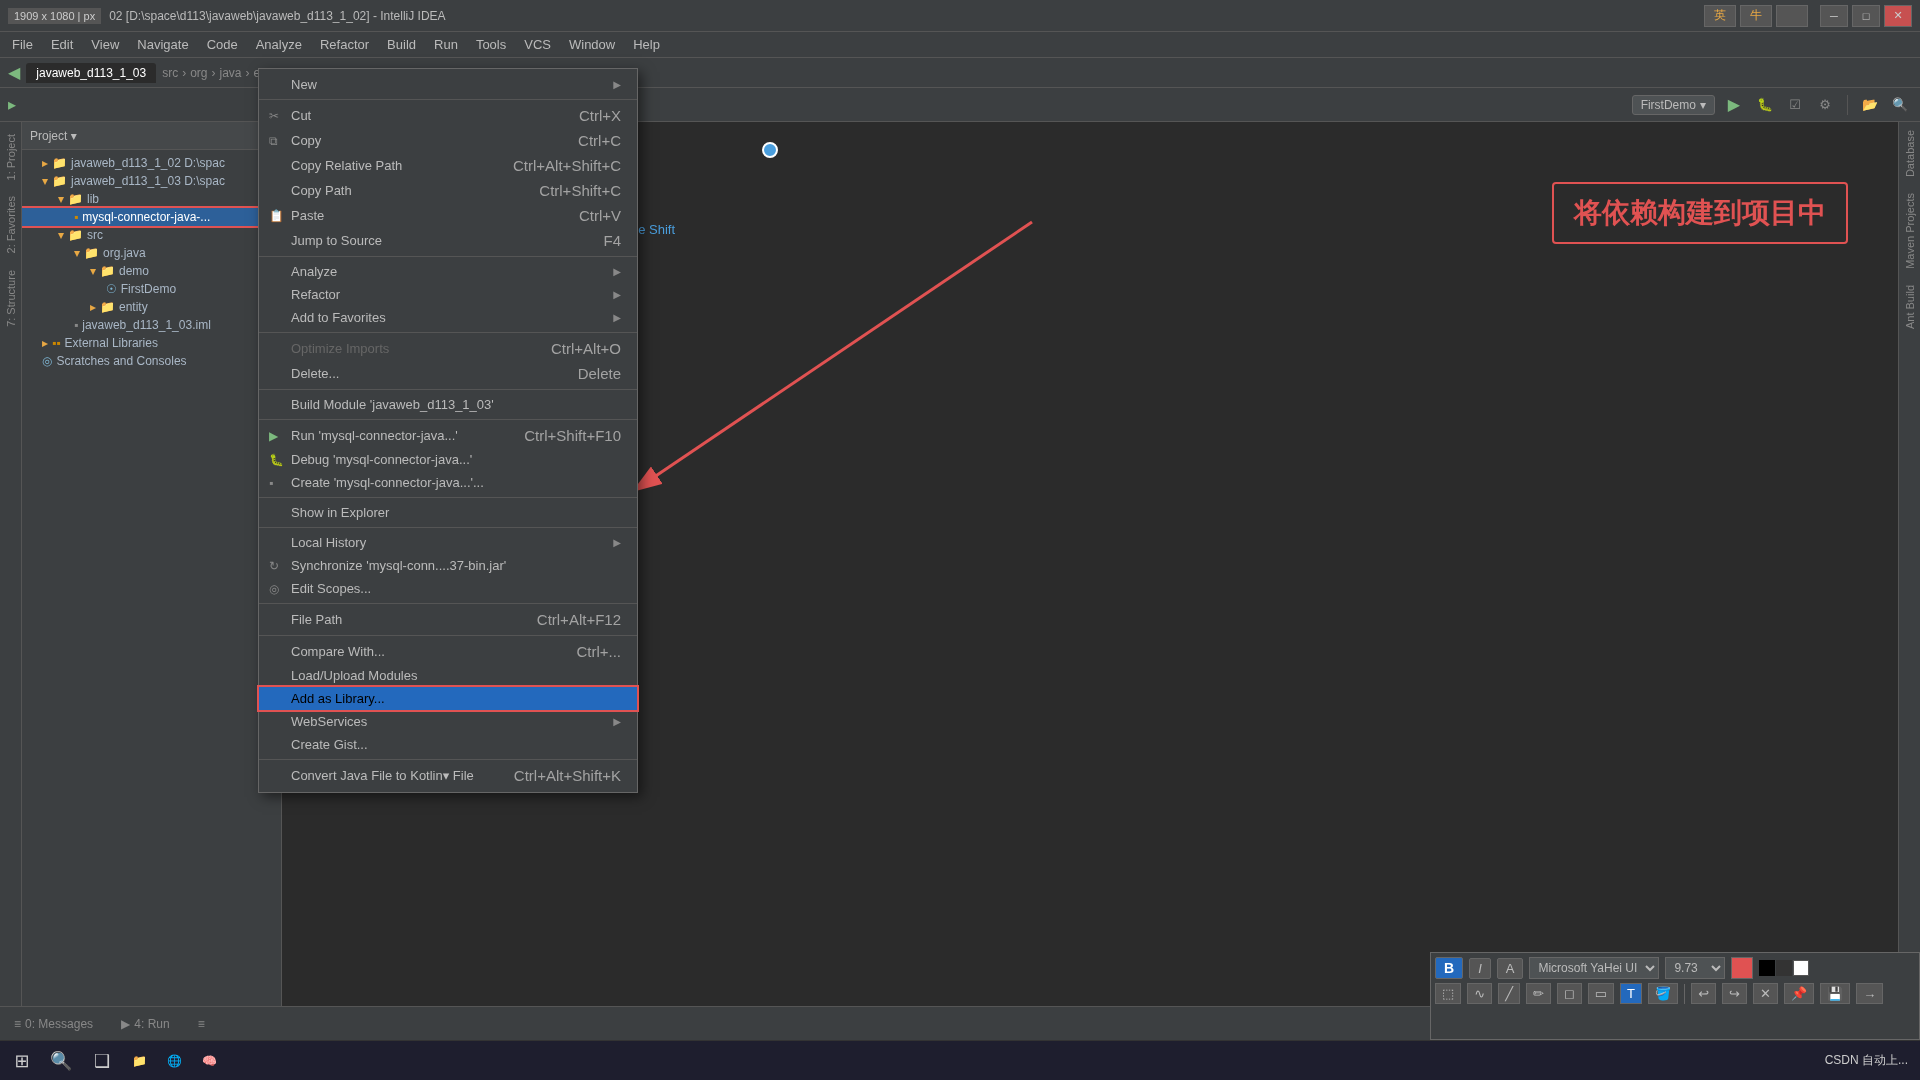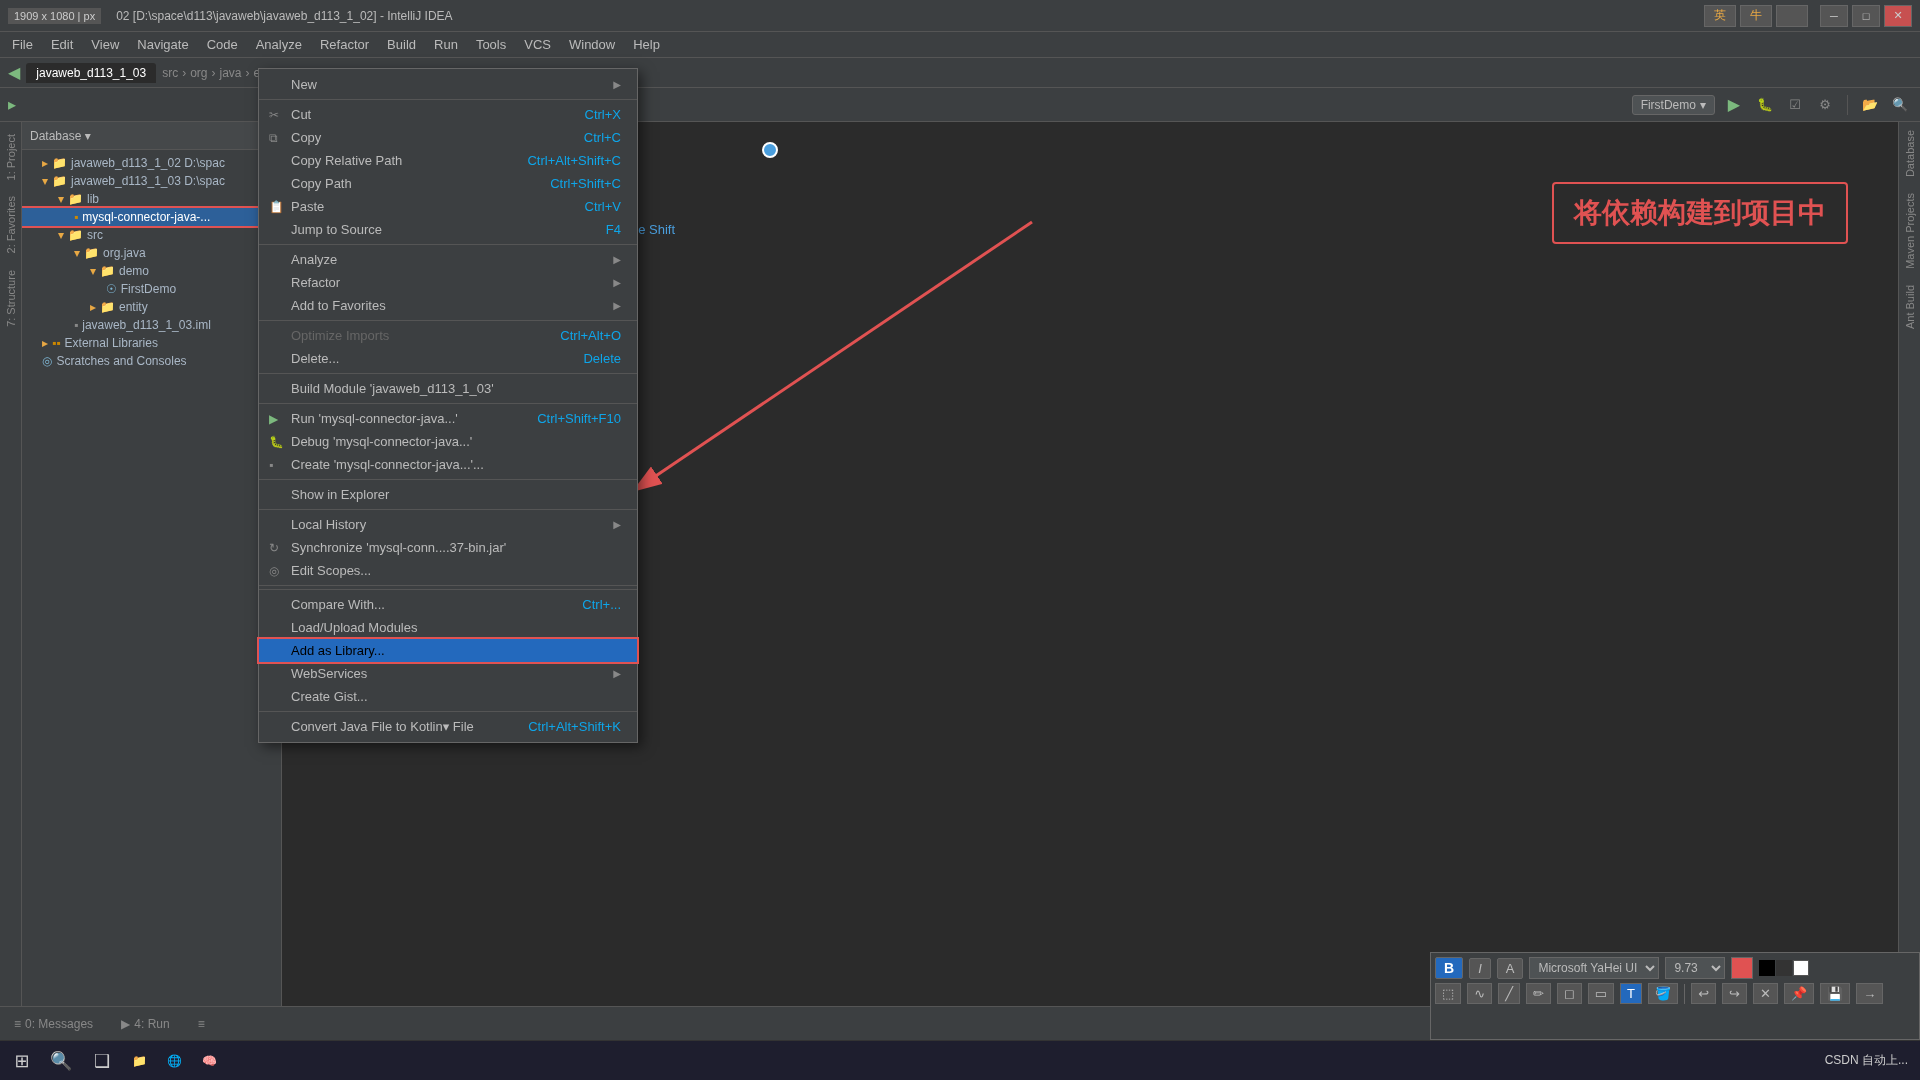--- a/index.html
+++ b/index.html
@@ -18,21 +18,21 @@
       height: 32px;
       background: #3c3f41;
       display: flex;
       align-items: center;
       justify-content: space-between;
       padding: 0 8px;
       color: #bbb;
       font-size: 12px;
       border-bottom: 1px solid #555;
     }
-    .title-bar-left { display: flex; align-items: center; gap: 15px; }
+    .title-bar-left { display: flex; align-items: center; gap: 8px; }
     .title-bar-coords { background: #555; padding: 2px 6px; font-size: 11px; color: #ccc; }
     .title-bar-title { color: #bbb; }
     .title-bar-right { display: flex; align-items: center; gap: 4px; }
     .title-btn {
       width: 28px; height: 22px;
       background: #555;
       border: 1px solid #666;
       color: #ccc;
       font-size: 11px;
       display: flex; align-items: center; justify-content: center;
@@ -189,21 +189,21 @@
       align-items: center;
       justify-content: space-between;
       padding: 4px 16px 4px 32px;
       color: #bbb;
       font-size: 13px;
       cursor: pointer;
       position: relative;
     }
     .ctx-item.highlighted { background: #2369bd; color: #000000; }
     .ctx-item.disabled { color: #666; cursor: default; }
-    .ctx-item .shortcut { color: #0ea5e9; font-size: 13px; margin-left: 24px; }
+    .ctx-item .shortcut { color: #a3a3a3; font-size: 15px; margin-left: 24px; }
     .ctx-separator { height: 1px; background: #555; margin: 3px 0; }
     .ctx-item .arrow-right { margin-left: 8px; color: #888; font-size: 10px; }
     .ctx-item-icon {
       position: absolute;
       left: 10px;
       color: #888;
       font-size: 12px;
     }
     .ctx-item .run-icon { color: #7cb97e; }
     .ctx-item .debug-icon { color: #7cb97e; }
@@ -364,21 +364,21 @@
 <div style="display:flex;height:calc(1080px - 32px - 26px - 30px - 34px - 40px - 34px);">
 
   <div class="sidebar-left">
     <div class="vertical-tab">1: Project</div>
     <div class="vertical-tab">2: Favorites</div>
     <div class="vertical-tab">7: Structure</div>
   </div>
 
   <div class="project-panel">
     <div class="panel-header">
-      <span>Database ▾</span>
+      <span>Project ▾</span>
       <span style="margin-left:auto;cursor:pointer;">⚙</span>
     </div>
     <div class="tree-container">
 
       <div class="tree-item">
         <span class="tree-indent"></span>
         <span class="tree-icon folder-icon">▸</span>
         <span class="tree-icon folder-icon">📁</span>
         <span>javaweb_d113_1_02  D:\spac</span>
       </div>
@@ -624,20 +624,24 @@
     <span class="ctx-item-icon">↻</span>
     <span>Synchronize 'mysql-conn....37-bin.jar'</span>
   </div>
 
   <div class="ctx-item">
     <span class="ctx-item-icon">◎</span>
     <span>Edit Scopes...</span>
   </div>
   <div class="ctx-separator"></div>
 
+  <div class="ctx-item">
+    <span>File Path</span>
+    <span class="shortcut">Ctrl+Alt+F12</span>
+  </div>
   <div class="ctx-separator"></div>
 
   <div class="ctx-item">
     <span>Compare With...</span>
     <span class="shortcut">Ctrl+...</span>
   </div>
 
   <div class="ctx-item">
     <span>Load/Upload Modules</span>
   </div>

